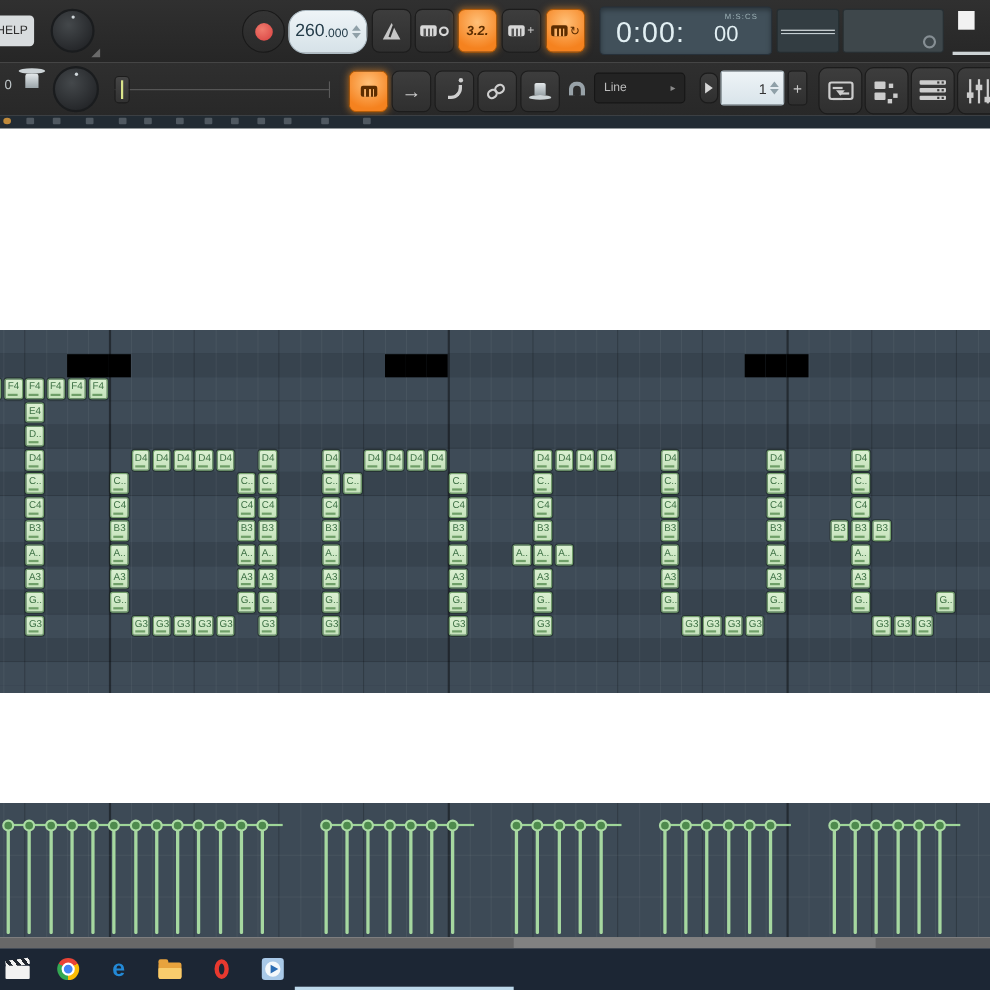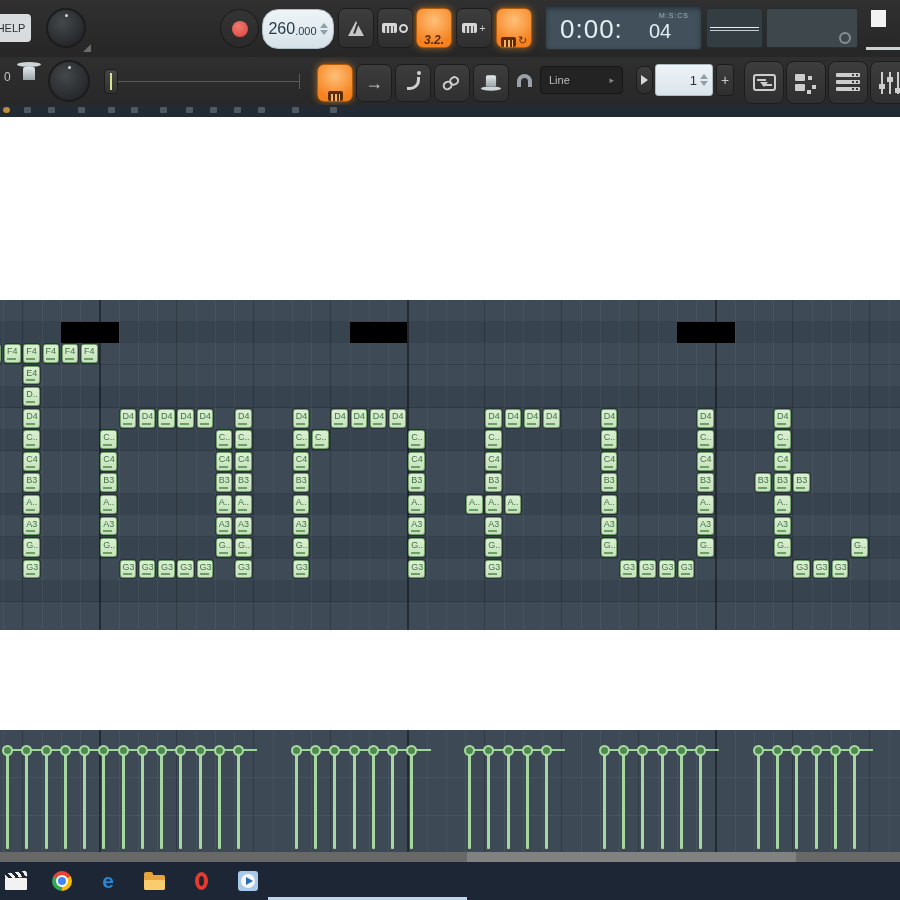--- a/index.html
+++ b/index.html
@@ -7,21 +7,21 @@
           font-family:"Liberation Sans",sans-serif;}
   .abs{position:absolute;}
 
   
   #row1{left:0;top:0;width:900px;height:57px;background:linear-gradient(#303030,#262626);border-bottom:1px solid #1a1a1a;}
   #row2{left:0;top:57px;width:900px;height:48px;background:linear-gradient(#2f2f2f,#282828);border-bottom:1px solid #191919;}
   #row3{left:0;top:105px;width:900px;height:12px;background:#222b33;}
   .btn{background:linear-gradient(#3d3d3d,#2f2f2f);border:1px solid #1c1c1c;border-radius:7px;
        display:flex;align-items:center;justify-content:center;color:#c9c9c9;box-sizing:border-box;}
   .btn.orange{background:radial-gradient(circle at 50% 30%,#ffc078,#f5821f 75%);border-color:#b35c08;
-       color:#5c2d00;box-shadow:0 0 7px rgba(255,150,40,.55);align-items:flex-end;}
+       color:#5c2d00;box-shadow:0 0 7px rgba(255,150,40,.55);}
   .help-box{left:-9px;top:14px;width:40px;height:28px;background:#d8dcde;border-radius:4px;
        display:flex;align-items:center;justify-content:center;font-size:11px;color:#2e2e2e;overflow:hidden;}
   .knob{border-radius:50%;background:radial-gradient(circle at 40% 35%,#44484b,#25272a 75%);
         border:2px solid #1a1c1e;box-sizing:border-box;}
   .knob::after{content:"";position:absolute;left:50%;top:4px;width:3px;height:3px;margin-left:-1px;
         border-radius:50%;background:#cfd6da;}
   .grip{width:0;height:0;border-left:8px solid transparent;border-bottom:8px solid #6a6a6a;}
   #transport{left:96px;top:5px;width:119px;height:47px;background:#202020;border-radius:9px;border:1px solid #161616;}
   .pat-lbl{left:6px;top:6px;width:36px;text-align:center;font-size:10px;font-weight:bold;color:#7d7d7d;letter-spacing:1px;}
   .song-btn{left:4px;top:22px;width:40px;height:20px;background:linear-gradient(#cdeb60,#9cc531);
@@ -202,21 +202,21 @@
       <span class="kbd"></span>
       <span class="mini">+</span>
     </div>
     <div class="abs btn orange tb1" style="left:496px;">
       <span class="kbd"></span>
       <span class="mini">↻</span>
     </div>
 
     <div id="time-panel" class="abs">
       <span id="time-main">0:00:</span>
-      <span id="time-cs">04</span>
+      <span id="time-cs">00</span>
       <span id="time-unit">M:S:CS</span>
     </div>
     <div id="scope" class="abs"></div>
     <div id="panel2" class="abs">
       <span class="abs clock-ic"></span>
     </div>
     <div id="swatch" class="abs"></div>
     <div id="swatch-line" class="abs"></div>
   </div>
 

